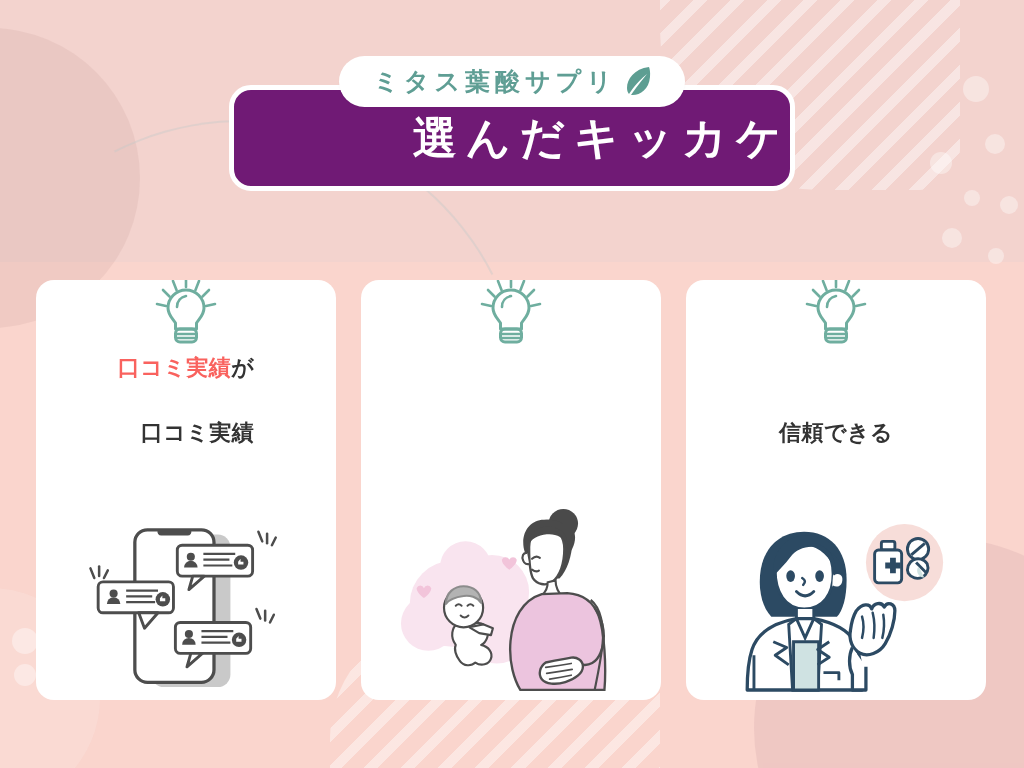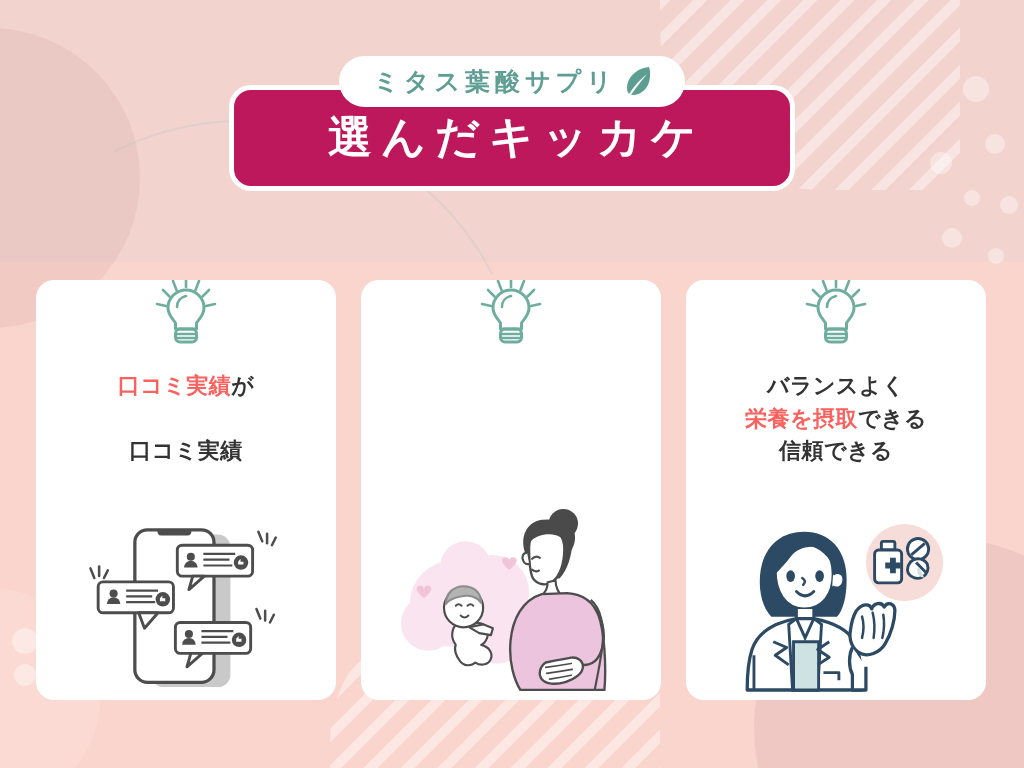--- a/index.html
+++ b/index.html
@@ -42,38 +42,38 @@
     box-shadow:0 1px 2px rgba(0,0,0,.03);
   }
   .badge-text{
     color:#5f9e94;font-size:25px;font-weight:700;letter-spacing:5px;line-height:1;
     white-space:nowrap;
   }
   .leaf{width:34px;height:34px;margin-left:2px;margin-top:-2px;flex:0 0 auto;}
   .titlebar{
     position:relative;z-index:2;margin-top:-22px;
     width:566px;height:106px;box-sizing:border-box;
-    background:#be185d;border:5px solid #ffffff;border-radius:22px;
-    display:flex;align-items:center;justify-content:center;font-family:Liberation Serif, serif;
+    background:#701a75;border:5px solid #ffffff;border-radius:22px;
+    display:flex;align-items:center;justify-content:flex-end;
   }
   .titlebar-text{
     color:#ffffff;font-size:44px;font-weight:700;letter-spacing:9px;line-height:1;
     white-space:nowrap;padding-left:9px;
   }
 
   
   .cards{position:absolute;left:36px;top:280px;width:952px;display:flex;gap:25px;}
   .card{
     width:300px;height:420px;background:#ffffff;border-radius:18px;
     display:flex;flex-direction:column;align-items:center;
     padding-top:14px;box-sizing:border-box;position:relative;overflow:hidden;
   }
   .bulb{width:76px;height:76px;margin-top:-20px;}
   .card-heading{
-    margin-top:20px;text-align:center;
+    margin-top:2px;text-align:right;
     font-size:22px;font-weight:700;color:#333333;line-height:1.48;letter-spacing:.5px;
     padding:0 10px;
   }
   .card-heading .hl{color:#f9625e;}
   .illus{position:absolute;left:0;right:0;bottom:6px;display:flex;justify-content:center;align-items:flex-end;height:190px;}
   .illus svg{display:block;}
 </style>
 </head>
 <body>
 
@@ -287,21 +287,21 @@
             <line x1="9" y1="30" x2="18" y2="32"></line>
             <line x1="67" y1="30" x2="58" y2="32"></line>
           </g>
           <path d="M38 16 C28 16 20 24 20 34 C20 41 25 45 27.5 49 L27.5 55 L48.5 55 L48.5 49 C51 45 56 41 56 34 C56 24 48 16 38 16 Z" fill="none" stroke="#6fae9f" stroke-width="3" stroke-linejoin="round"></path>
           <path d="M29 33 C29 27 33 23 38 22" fill="none" stroke="#6fae9f" stroke-width="2.6" stroke-linecap="round"></path>
           <rect x="27.5" y="55" width="21" height="13" rx="4.5" fill="none" stroke="#6fae9f" stroke-width="3"></rect>
           <line x1="28" y1="60" x2="48" y2="60" stroke="#6fae9f" stroke-width="2.4"></line>
           <line x1="28" y1="64" x2="48" y2="64" stroke="#6fae9f" stroke-width="2.4"></line>
         </svg>
       </span>
-      <div class="card-heading"><span><span>バランスよく</span></span><br><span><span class="hl">栄養を摂取</span><span>できる</span></span><br><span><span>信頼できる</span></span></div>
+      <div class="card-heading"><br><br><span><span>信頼できる</span></span></div>
       <div class="illus">
         <svg viewBox="0 0 230 180" width="222" height="174" aria-hidden="true">
 
           <circle cx="186" cy="44" r="40" fill="#f7ddd9"></circle>
           <g stroke="#2c4a63" stroke-width="3" fill="#ffffff" stroke-linejoin="round">
             <rect x="162" y="22" width="14" height="9" rx="2"></rect>
             <path d="M159 31 h20 a4 4 0 0 1 4 4 v26 a4 4 0 0 1 -4 4 h-20 a4 4 0 0 1 -4 -4 v-26 a4 4 0 0 1 4 -4 z"></path>
           </g>
           <path d="M166 44 h5 v-5 h6 v5 h5 v6 h-5 v5 h-6 v-5 h-5 z" fill="#2c4a63"></path>
           <g stroke="#2c4a63" stroke-width="3" fill="#ffffff">

